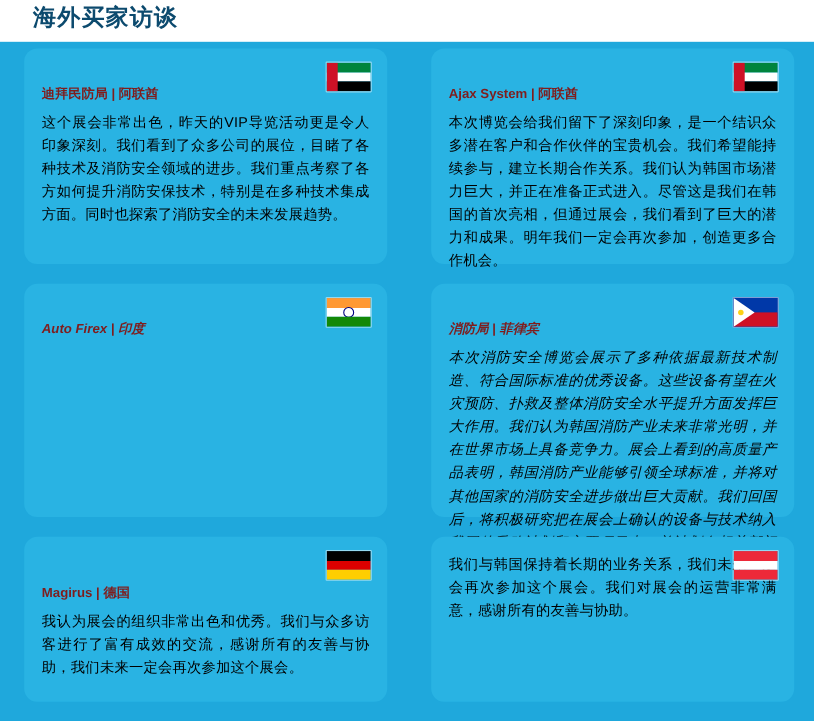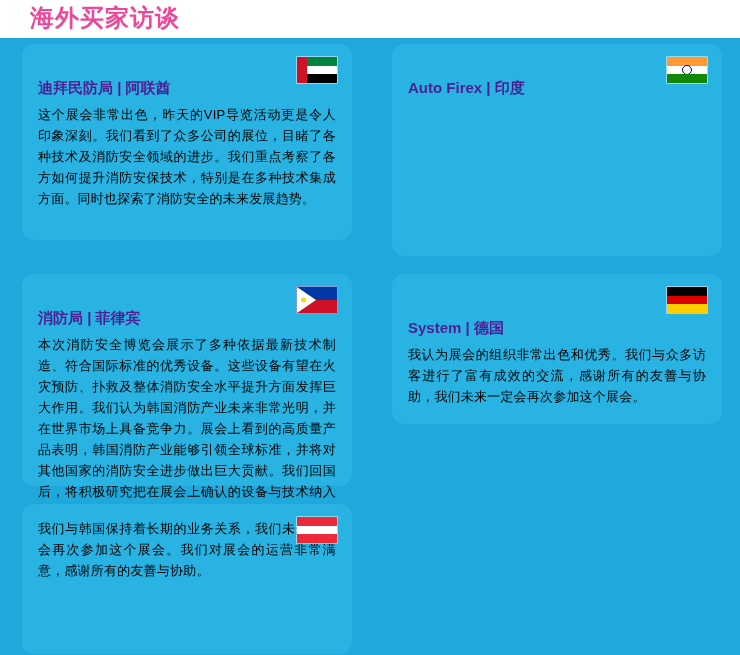--- a/index.html
+++ b/index.html
@@ -25,23 +25,23 @@
     top: 0;
     left: 0;
     width: 740px;
     height: 38px;
     background: #ffffff;
   }
   .page-title {
     position: absolute;
     left: 30px;
     top: 2px;
-    font-size: 24px;
+    font-size: 21px;
     font-weight: bold;
-    color: #ec4899;
+    color: #0c4a6e;
     letter-spacing: 1px;
     white-space: nowrap;
   }
   .grid {
     position: absolute;
     top: 44px;
     left: 22px;
     width: 700px;
     display: grid;
     grid-template-columns: 330px 330px;
@@ -50,21 +50,21 @@
   }
   .card {
     position: relative;
     background: #29b3e3;
     border-radius: 12px;
     padding: 14px 16px 16px 16px;
     box-sizing: border-box;
     color: #ffffff;
   }
   .card.r1 { height: 196px; }
-  .card.r2 { height: 212px; }
+  .card.r2 { height: 212px; font-style: italic; }
   .card.r3 { height: 150px; }
 
   .flag {
     position: absolute;
     top: 12px;
     right: 14px;
     width: 42px;
     height: 28px;
     border: 1px solid rgba(255,255,255,0.5);
     box-sizing: border-box;
@@ -123,23 +123,23 @@
   .flag-de .s2 { background: #dd0000; }
   .flag-de .s3 { background: #ffce00; }
 
   
   .flag-at .stripe { height: 33.33%; }
   .flag-at .s1 { background: #ed2939; }
   .flag-at .s2 { background: #ffffff; }
   .flag-at .s3 { background: #ed2939; }
 
   .card-title {
-    font-size: 15px;
+    font-size: 12px;
     font-weight: bold;
-    color: #4c1d95;
+    color: #7f1d1d;
     margin: 0 0 6px 0;
     padding-right: 56px;
     line-height: 1.3;
   }
   .card.r1 .card-title,
   .card.r2 .card-title { margin-top: 20px; }
   .card.r3 .card-title { margin-top: 30px; }
   .card-body {
     font-size: 13px;
     line-height: 1.62;
@@ -164,20 +164,30 @@
       <div class="flag flag-uae">
         <div class="stripe s1"></div>
           <div class="stripe s2"></div>
           <div class="stripe s3"></div>
         <div class="hoist"></div>
       </div>
       <p class="card-title">迪拜民防局 | 阿联酋</p>
       <p class="card-body">这个展会非常出色，昨天的VIP导览活动更是令人印象深刻。我们看到了众多公司的展位，目睹了各种技术及消防安全领域的进步。我们重点考察了各方如何提升消防安保技术，特别是在多种技术集成方面。同时也探索了消防安全的未来发展趋势。</p>
     </div>
 
+    <div class="card r1">
+      <div class="flag flag-uae">
+        <div class="stripe s1"></div>
+          <div class="stripe s2"></div>
+          <div class="stripe s3"></div>
+        <div class="hoist"></div>
+      </div>
+      <p class="card-title">Ajax System | 阿联酋</p>
+      <p class="card-body">本次博览会给我们留下了深刻印象，是一个结识众多潜在客户和合作伙伴的宝贵机会。我们希望能持续参与，建立长期合作关系。我们认为韩国市场潜力巨大，并正在准备正式进入。尽管这是我们在韩国的首次亮相，但通过展会，我们看到了巨大的潜力和成果。明年我们一定会再次参加，创造更多合作机会。</p>
+    </div>
 
     <div class="card r2">
       <div class="flag flag-in">
         <div class="stripe s1"></div>
         <div class="stripe s2">
             <div class="chakra"></div>
           </div>
         <div class="stripe s3"></div>
       </div>
       <p class="card-title">Auto Firex | 印度</p>
@@ -192,21 +202,21 @@
       <p class="card-title">消防局 | 菲律宾</p>
       <p class="card-body">本次消防安全博览会展示了多种依据最新技术制造、符合国际标准的优秀设备。这些设备有望在火灾预防、扑救及整体消防安全水平提升方面发挥巨大作用。我们认为韩国消防产业未来非常光明，并在世界市场上具备竞争力。展会上看到的高质量产品表明，韩国消防产业能够引领全球标准，并将对其他国家的消防安全进步做出巨大贡献。我们回国后，将积极研究把在展会上确认的设备与技术纳入我国的采购计划和主要项目中，并计划向相关部门提案引入这些先进技术与设备。</p>
     </div>
 
     <div class="card r3">
       <div class="flag flag-de">
         <div class="stripe s1"></div>
           <div class="stripe s2"></div>
           <div class="stripe s3"></div>
       </div>
-      <p class="card-title">System | 德国</p>
+      <p class="card-title">Magirus | 德国</p>
       <p class="card-body">我认为展会的组织非常出色和优秀。我们与众多访客进行了富有成效的交流，感谢所有的友善与协助，我们未来一定会再次参加这个展会。</p>
     </div>
 
     <div class="card r3">
       <div class="flag flag-at">
         <div class="stripe s1"></div>
           <div class="stripe s2"></div>
           <div class="stripe s3"></div>
       </div>
       <p class="card-body">我们与韩国保持着长期的业务关系，我们未来一定会再次参加这个展会。我们对展会的运营非常满意，感谢所有的友善与协助。</p>

